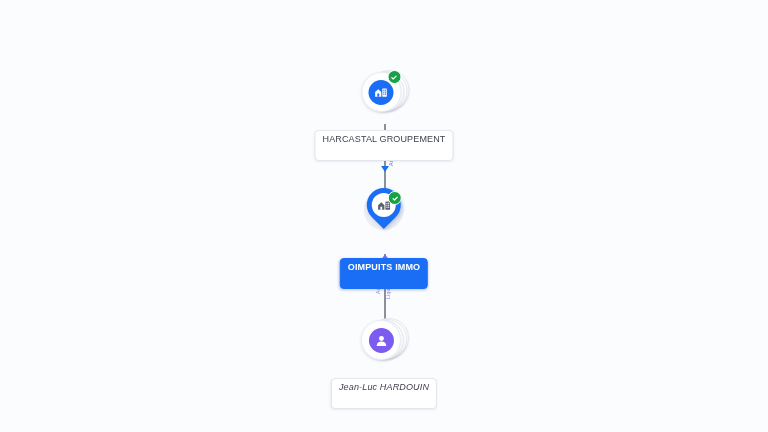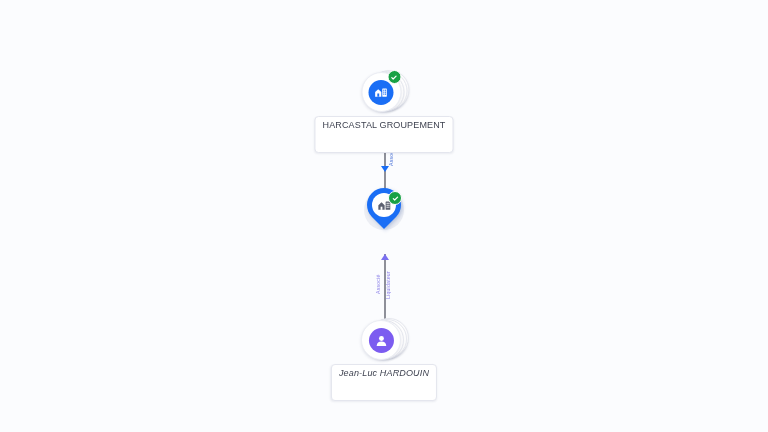--- a/index.html
+++ b/index.html
@@ -164,24 +164,24 @@
     border-radius: 50%;
     background: #ffffff;
     display: flex;
     align-items: center;
     justify-content: center;
     z-index: 4;
   }
 
   
   .node-label {
-    margin-top: 2px;
+    margin-top: 16px;
     font-size: 9px;
     line-height: 1;
-    padding: 4px 7px 22px;
+    padding: 4px 7px 16px;
     border-radius: 4px;
     white-space: nowrap;
     letter-spacing: 0.15px;
   }
   .node-label.plain {
     background: #ffffff;
     color: #3e4250;
     border: 1px solid #e4e6ee;
     box-shadow: 0 1px 2px rgba(40,50,90,0.08);
   }
@@ -256,20 +256,21 @@
           <rect x="12.8" y="11.6" width="1.5" height="1.5" fill="#ffffff"></rect>
           <rect x="15.1" y="11.6" width="1.5" height="1.5" fill="#ffffff"></rect>
         </svg>
       </div>
       <div class="check-badge" style="top:3px; left:29px;">
         <svg width="7" height="7" viewBox="0 0 12 12" aria-hidden="true">
           <path d="M2.2 6.2 L4.6 8.6 L9.6 3.5" stroke="#ffffff" stroke-width="2" fill="none" stroke-linecap="round" stroke-linejoin="round"></path>
         </svg>
       </div>
     </div>
+    <div class="node-label selected">OIMPUITS IMMO</div>
   </div>
 
   <div class="node" style="left:384px; top:316px; transform:translateX(-50%);font-style:italic;">
     <div class="stack-wrap">
       <div class="stack-card c3"></div>
       <div class="stack-card c2"></div>
       <div class="stack-card c1"></div>
       <div class="stack-front">
         <div class="icon-disc brand-violet">
           <svg width="15" height="15" viewBox="0 0 20 20" aria-hidden="true">

